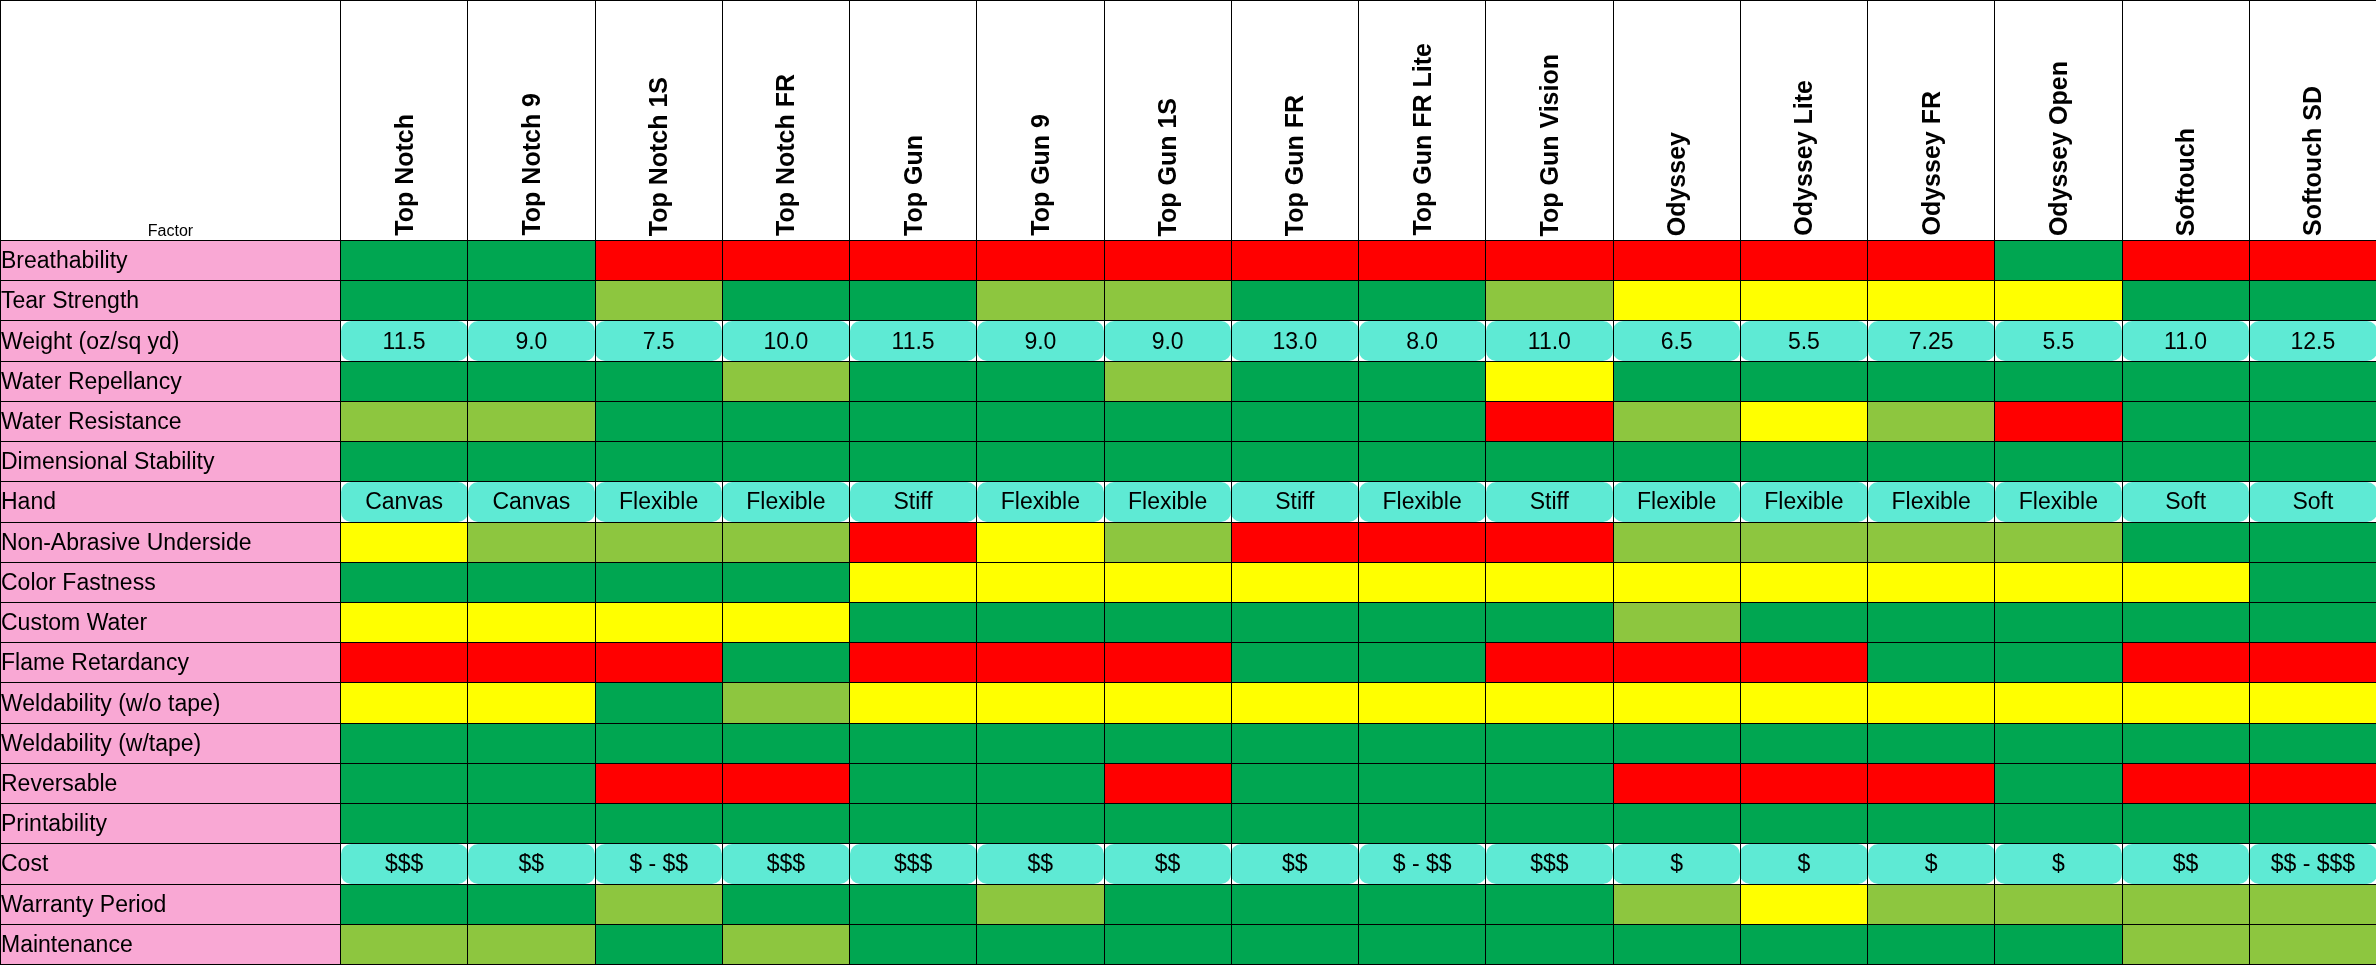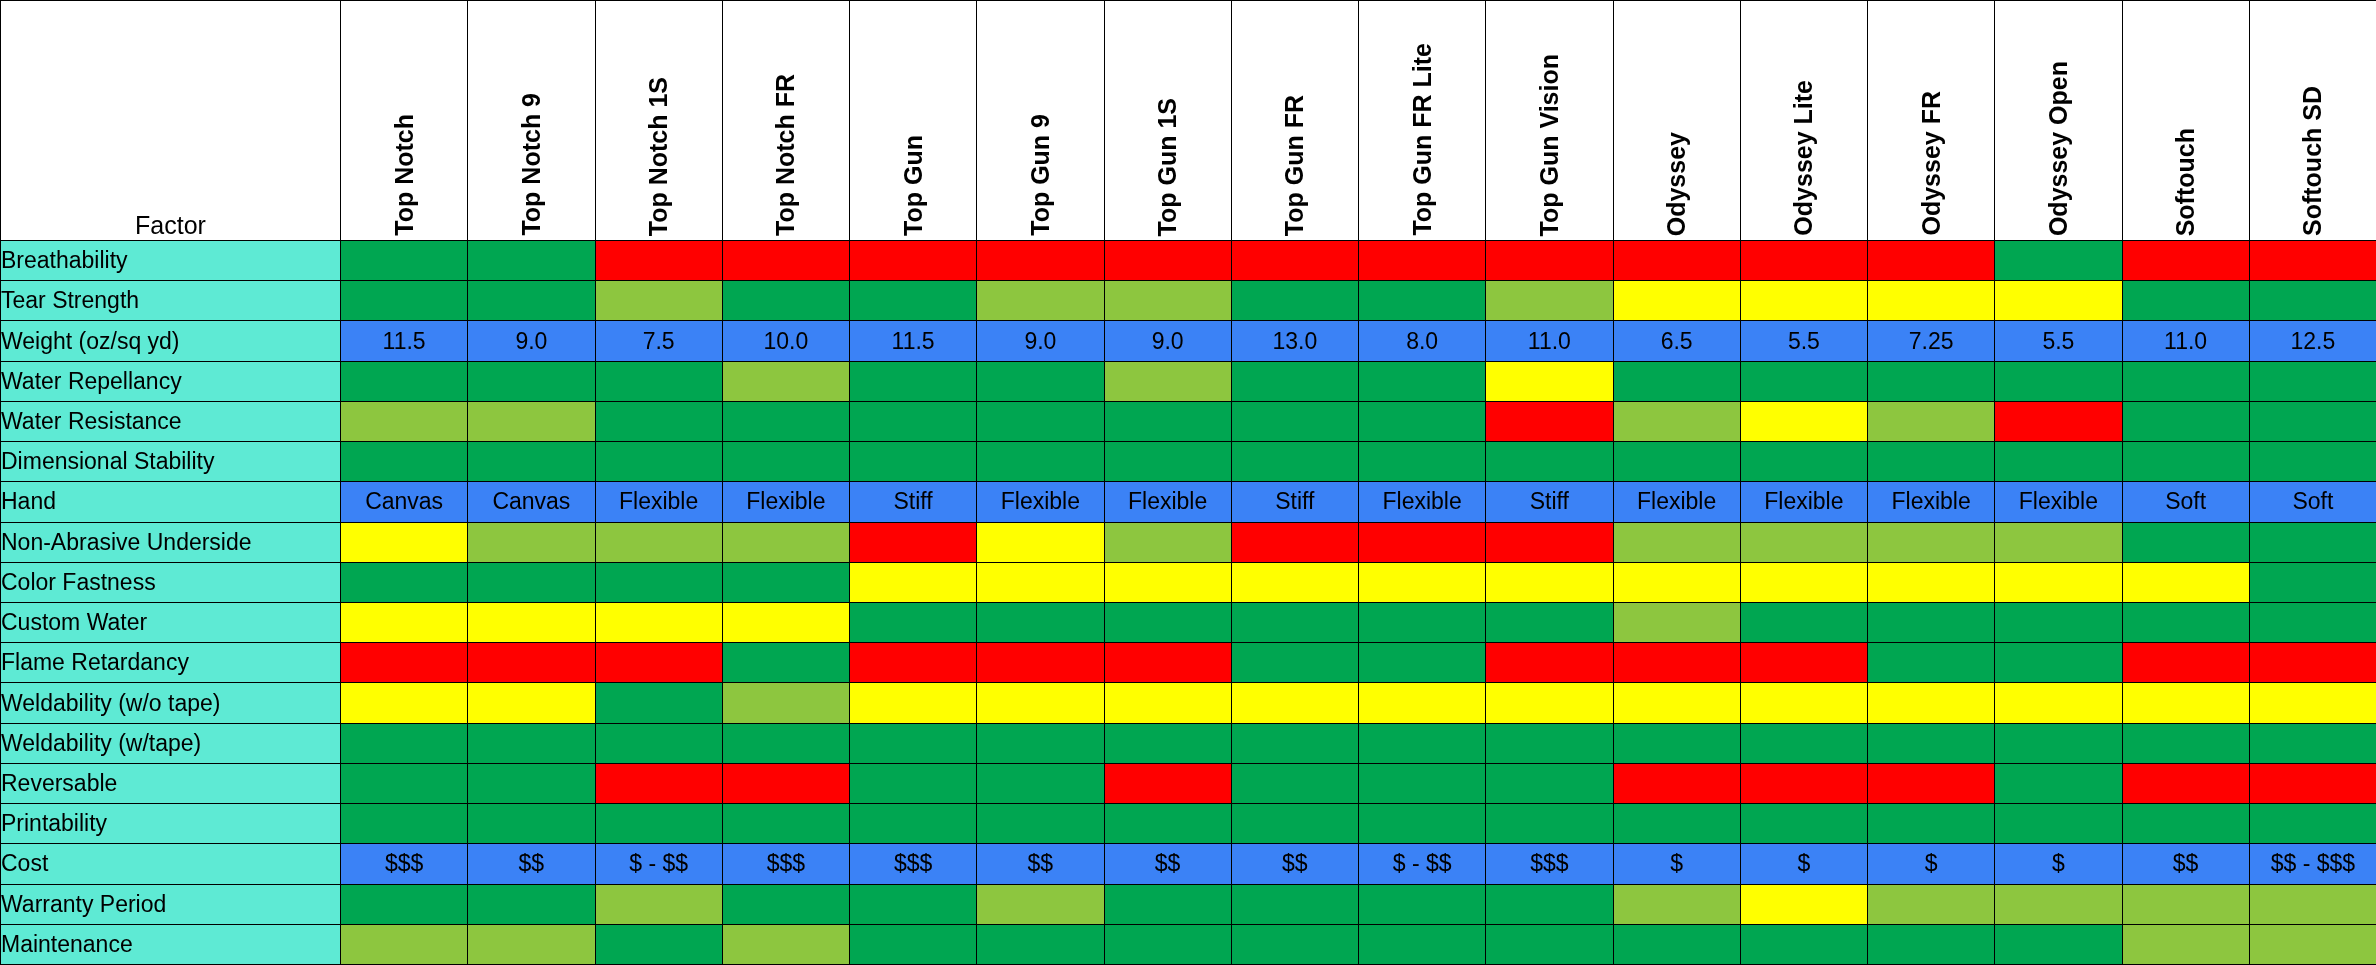--- a/index.html
+++ b/index.html
@@ -33,21 +33,21 @@
   }
 
   
   tr.header-row { height: 240px; }
   th.corner {
     width: 340px;
     background: #ffffff;
     vertical-align: bottom;
     text-align: center;
     padding-bottom: 6px;
-    font-size: 25px;
+    font-size: 16px;
     font-weight: bold;
     color: #000000;
   }
   th.colhead {
     background: #ffffff;
     vertical-align: bottom;
     text-align: center;
     position: relative;
   }
   th.colhead .vtext {
@@ -58,41 +58,41 @@
     font-weight: bold;
     color: #000000;
     white-space: nowrap;
     line-height: 1;
     padding-bottom: 4px;
   }
 
   
   tr.data-row { height: 38px; }
   td.rowlabel {
-    background: #5eead4;
+    background: #f9a8d4;
     text-align: left;
     padding-left: 8px;
     font-size: 23px;
     color: #000000;
     white-space: nowrap;
     overflow: hidden;
   }
   td.cell {
     text-align: center;
     font-size: 23px;
     color: #000000;
     white-space: nowrap;
     overflow: hidden;
   }
   
   td.c-green  { background: #00a651; }
   td.c-lgreen { background: #8dc63f; }
   td.c-yellow { background: #ffff00; }
   td.c-red    { background: #ff0000; }
-  td.c-white  { background: #3b82f6; }
+  td.c-white  { background: #5eead4; border-radius: 10px; }
 </style>
 </head>
 <body>
 
 <div id="sheet">
   <table class="grid">
     <thead>
       <tr class="header-row">
         <th class="corner">Factor</th>
 

